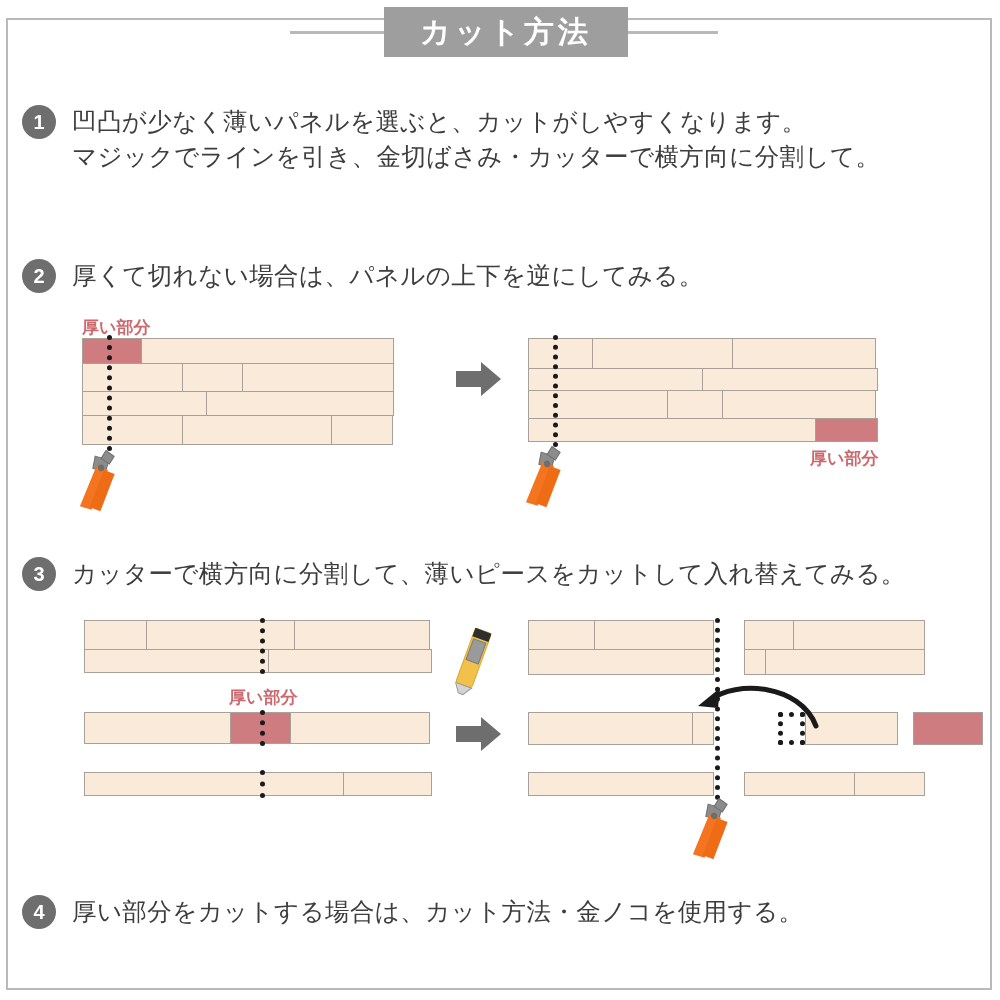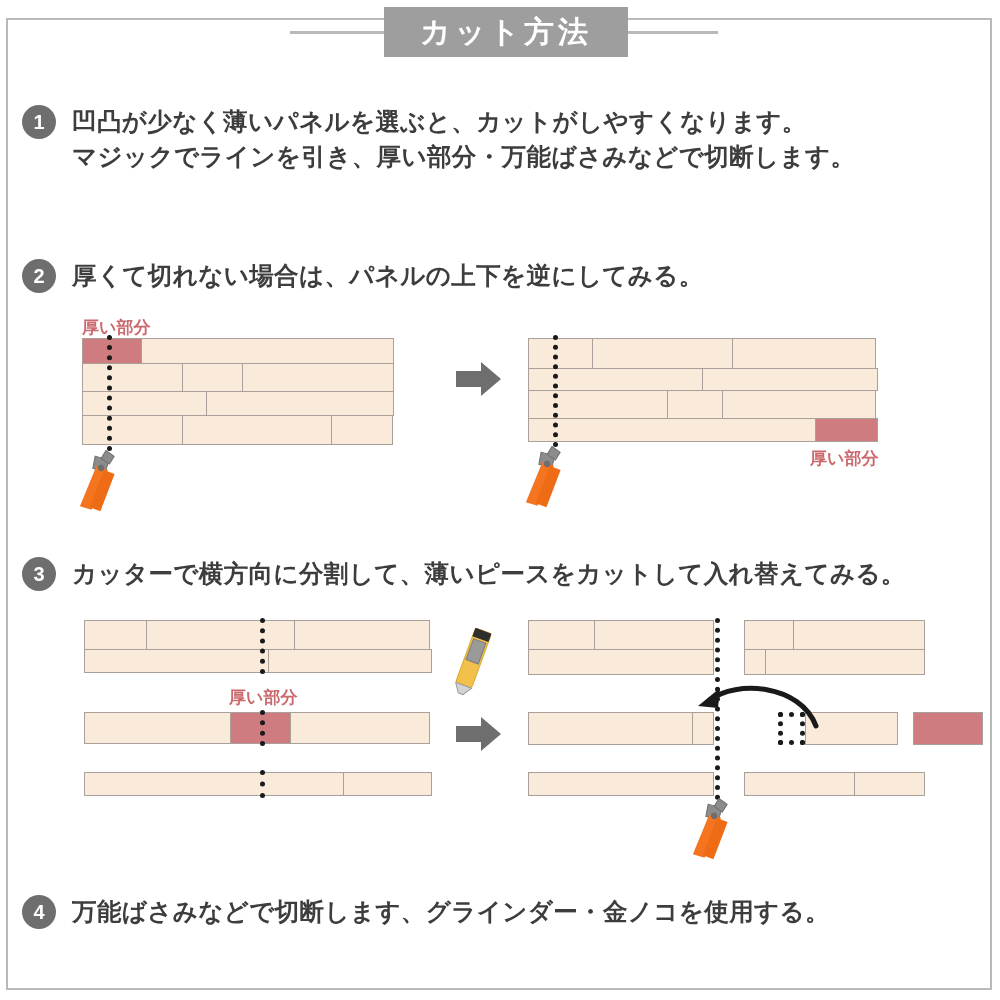--- a/index.html
+++ b/index.html
@@ -78,21 +78,21 @@
     align-items: center;
     justify-content: center;
     flex: 0 0 auto;
     margin-top: 1px;
   }
   .step-lines {
     margin-left: 16px;
   }
   .step-line {
     font-size: 24.5px;
-    font-weight: bold;
+    font-weight: normal;
     color: #3d3d3d;
     line-height: 35px;
     white-space: nowrap;
     letter-spacing: 0.4px;
   }
 
   #step1 { left: 22px; top: 104px; }
   #step2 { left: 22px; top: 258px; }
   #step3 { left: 22px; top: 556px; }
   #step4 { left: 22px; top: 894px; }
@@ -157,21 +157,21 @@
 <div class="title-wrap">
   <div class="title-rule left"></div>
   <div class="title-rule right"></div>
   <div class="title-banner">カット方法</div>
 </div>
 
 <div class="step" id="step1">
   <div class="step-badge">1</div>
   <div class="step-lines">
     <div class="step-line">凹凸が少なく薄いパネルを選ぶと、カットがしやすくなります。</div>
-    <div class="step-line">マジックでラインを引き、厚い部分・万能ばさみなどで切断します。</div>
+    <div class="step-line">マジックでラインを引き、金切ばさみ・カッターで横方向に分割して。</div>
   </div>
 </div>
 
 <div class="step" id="step2">
   <div class="step-badge">2</div>
   <div class="step-lines">
     <div class="step-line">厚くて切れない場合は、パネルの上下を逆にしてみる。</div>
   </div>
 </div>
 
@@ -357,15 +357,15 @@
       <path d="M42 16 L52 23 L24 56 L14 49 Z" fill="#f4741f"></path>
       <path d="M48 22 L57 29 L32 60 L23 53 Z" fill="#ef6c16"></path>
       <circle cx="46" cy="19" r="3.2" fill="#6e6e6e"></circle>
     </g>
   </svg>
 </div>
 
 <div class="step" id="step4">
   <div class="step-badge">4</div>
   <div class="step-lines">
-    <div class="step-line">万能ばさみなどで切断します、グラインダー・金ノコを使用する。</div>
+    <div class="step-line">厚い部分をカットする場合は、カット方法・金ノコを使用する。</div>
   </div>
 </div>
 
 </body></html>

